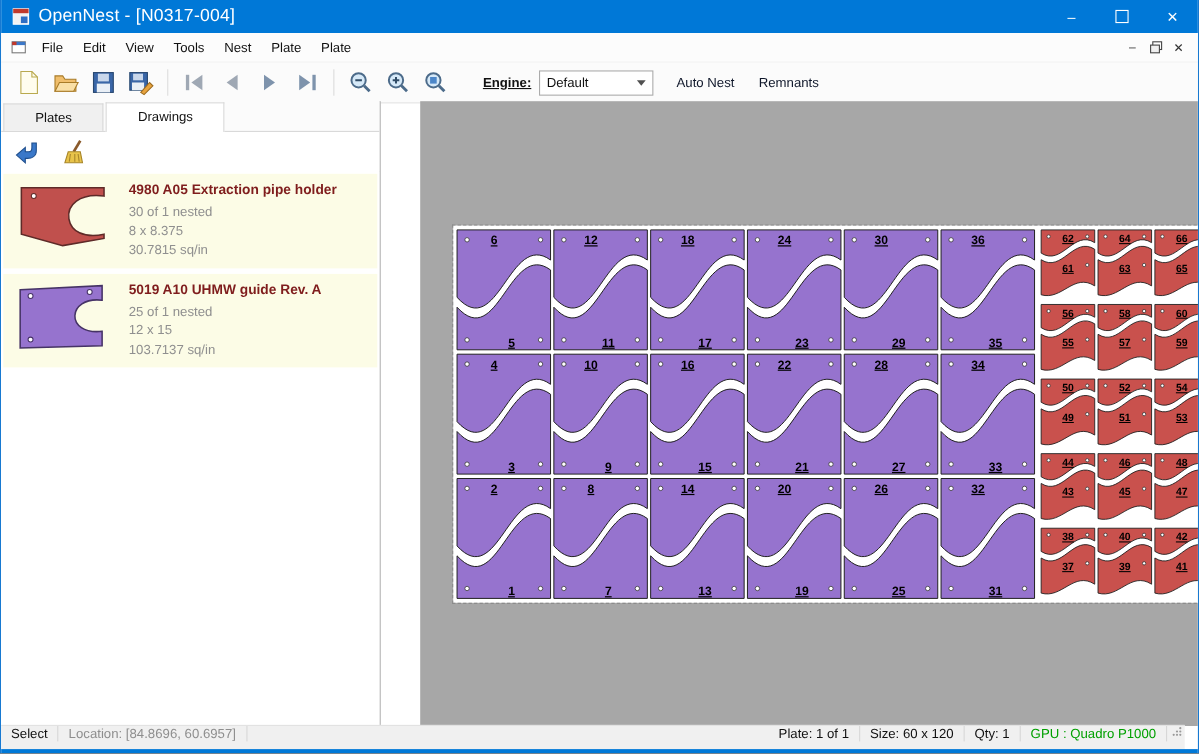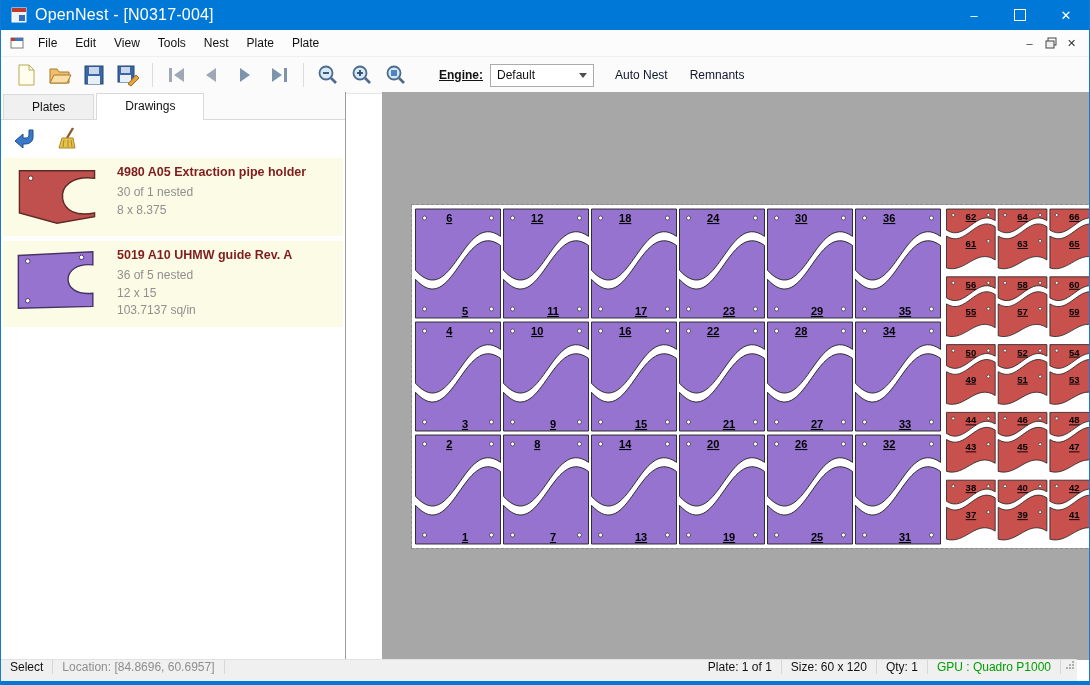--- a/index.html
+++ b/index.html
@@ -222,34 +222,35 @@
     <div class="thumb">
               <svg viewBox="0 0 92 66" width="88" height="62">
       <path d="M6,5 L86,5 L86,13 C62,10 50,22 52,35 C54,47 66,54 86,50 L86,54 L46,61 L6,50 Z" fill="#C0504D" stroke="#5E2A28" stroke-width="1.5"></path>
       <circle cx="18" cy="13" r="2.4" fill="#fff" stroke="#5E2A28"></circle>
               </svg>
             </div>
     <div class="item-text">
       <div class="item-title">4980 A05 Extraction pipe holder</div>
       <div class="item-line">30 of 1 nested</div>
       <div class="item-line">8 x 8.375</div>
+      <div class="item-line">30.7815 sq/in</div>
     </div>
   </div>
   <div class="drawing-item">
     <div class="thumb">
               <svg viewBox="0 0 92 70" width="90" height="66">
     <path d="M5,9 L84,5 L84,19 C50,15 48,53 84,49 L84,63 L5,65 Z" fill="#9673CE" stroke="#463366" stroke-width="1.5"></path>
     <circle cx="15" cy="15" r="2.4" fill="#fff" stroke="#463366"></circle>
     <circle cx="15" cy="57" r="2.4" fill="#fff" stroke="#463366"></circle>
     <circle cx="72" cy="11" r="2.4" fill="#fff" stroke="#463366"></circle>
               </svg>
             </div>
     <div class="item-text">
       <div class="item-title">5019 A10 UHMW guide Rev. A</div>
-      <div class="item-line">36 of 5 nested</div>
+      <div class="item-line">25 of 1 nested</div>
       <div class="item-line">12 x 15</div>
       <div class="item-line">103.7137 sq/in</div>
     </div>
   </div>
         </div>
     </div>
 
     <div class="canvas">
       <div class="plate">
         <svg id="nest-svg" width="690" height="343" viewBox="0 0 690 343">

